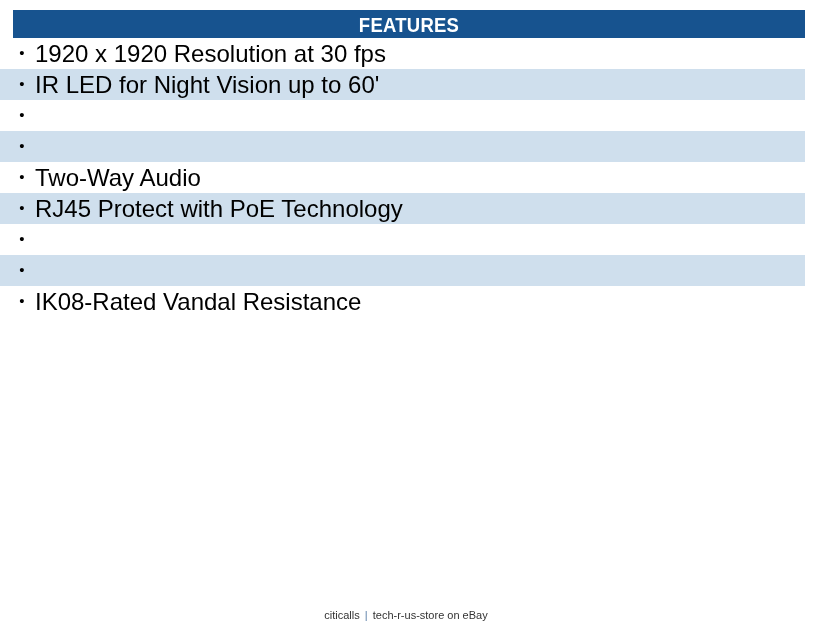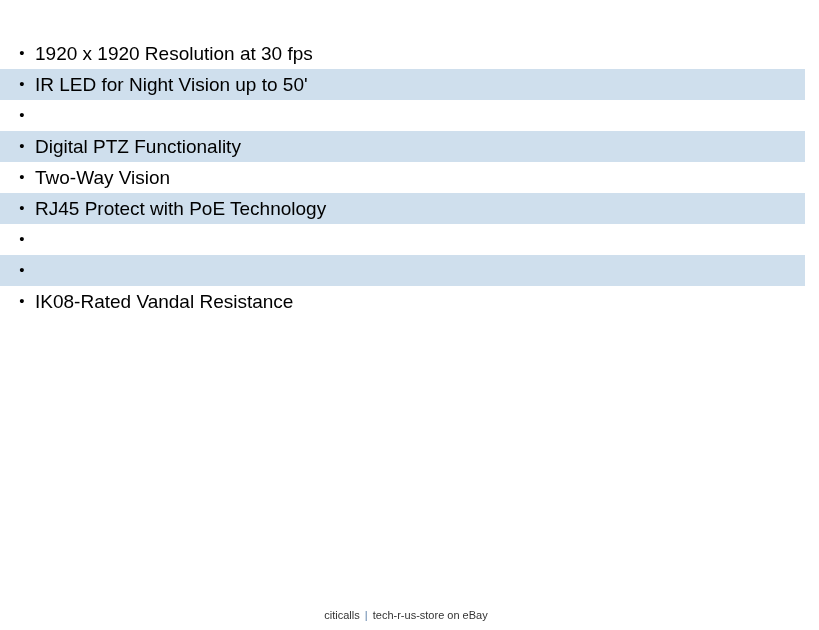--- a/index.html
+++ b/index.html
@@ -74,21 +74,21 @@
     text-align: center;
     font-size: 15px;
     line-height: 1;
     color: #000000;
     flex: 0 0 auto;
     position: relative;
     top: -1px;
   }
   .feature-text {
     font-family: "Liberation Sans", sans-serif;
-    font-size: 19px;
+    font-size: 24px;
     color: #000000;
     line-height: 1;
     white-space: nowrap;
     padding-left: 5px;
   }
 
   
   .footer {
     position: absolute;
     left: 0;
@@ -107,40 +107,42 @@
   }
   .footer span {
     display: inline;
   }
 </style>
 </head>
 <body>
 
 <div id="page">
 
+  <div class="header-bar">
+    <div class="header-title">FEATURES</div>
+  </div>
 
   <ul class="feature-list">
     <li class="feature-row">
       <span class="bullet-icon">•</span>
       <span class="feature-text">1920 x 1920 Resolution at 30 fps</span>
     </li>
     <li class="feature-row band">
       <span class="bullet-icon">•</span>
-      <span class="feature-text">IR LED for Night Vision up to 50'</span>
+      <span class="feature-text">IR LED for Night Vision up to 60'</span>
     </li>
     <li class="feature-row">
       <span class="bullet-icon">•</span>
     </li>
     <li class="feature-row band">
       <span class="bullet-icon">•</span>
-      <span class="feature-text">Digital PTZ Functionality</span>
     </li>
     <li class="feature-row">
       <span class="bullet-icon">•</span>
-      <span class="feature-text">Two-Way Vision</span>
+      <span class="feature-text">Two-Way Audio</span>
     </li>
     <li class="feature-row band">
       <span class="bullet-icon">•</span>
       <span class="feature-text">RJ45 Protect with PoE Technology</span>
     </li>
     <li class="feature-row">
       <span class="bullet-icon">•</span>
     </li>
     <li class="feature-row band">
       <span class="bullet-icon">•</span>

